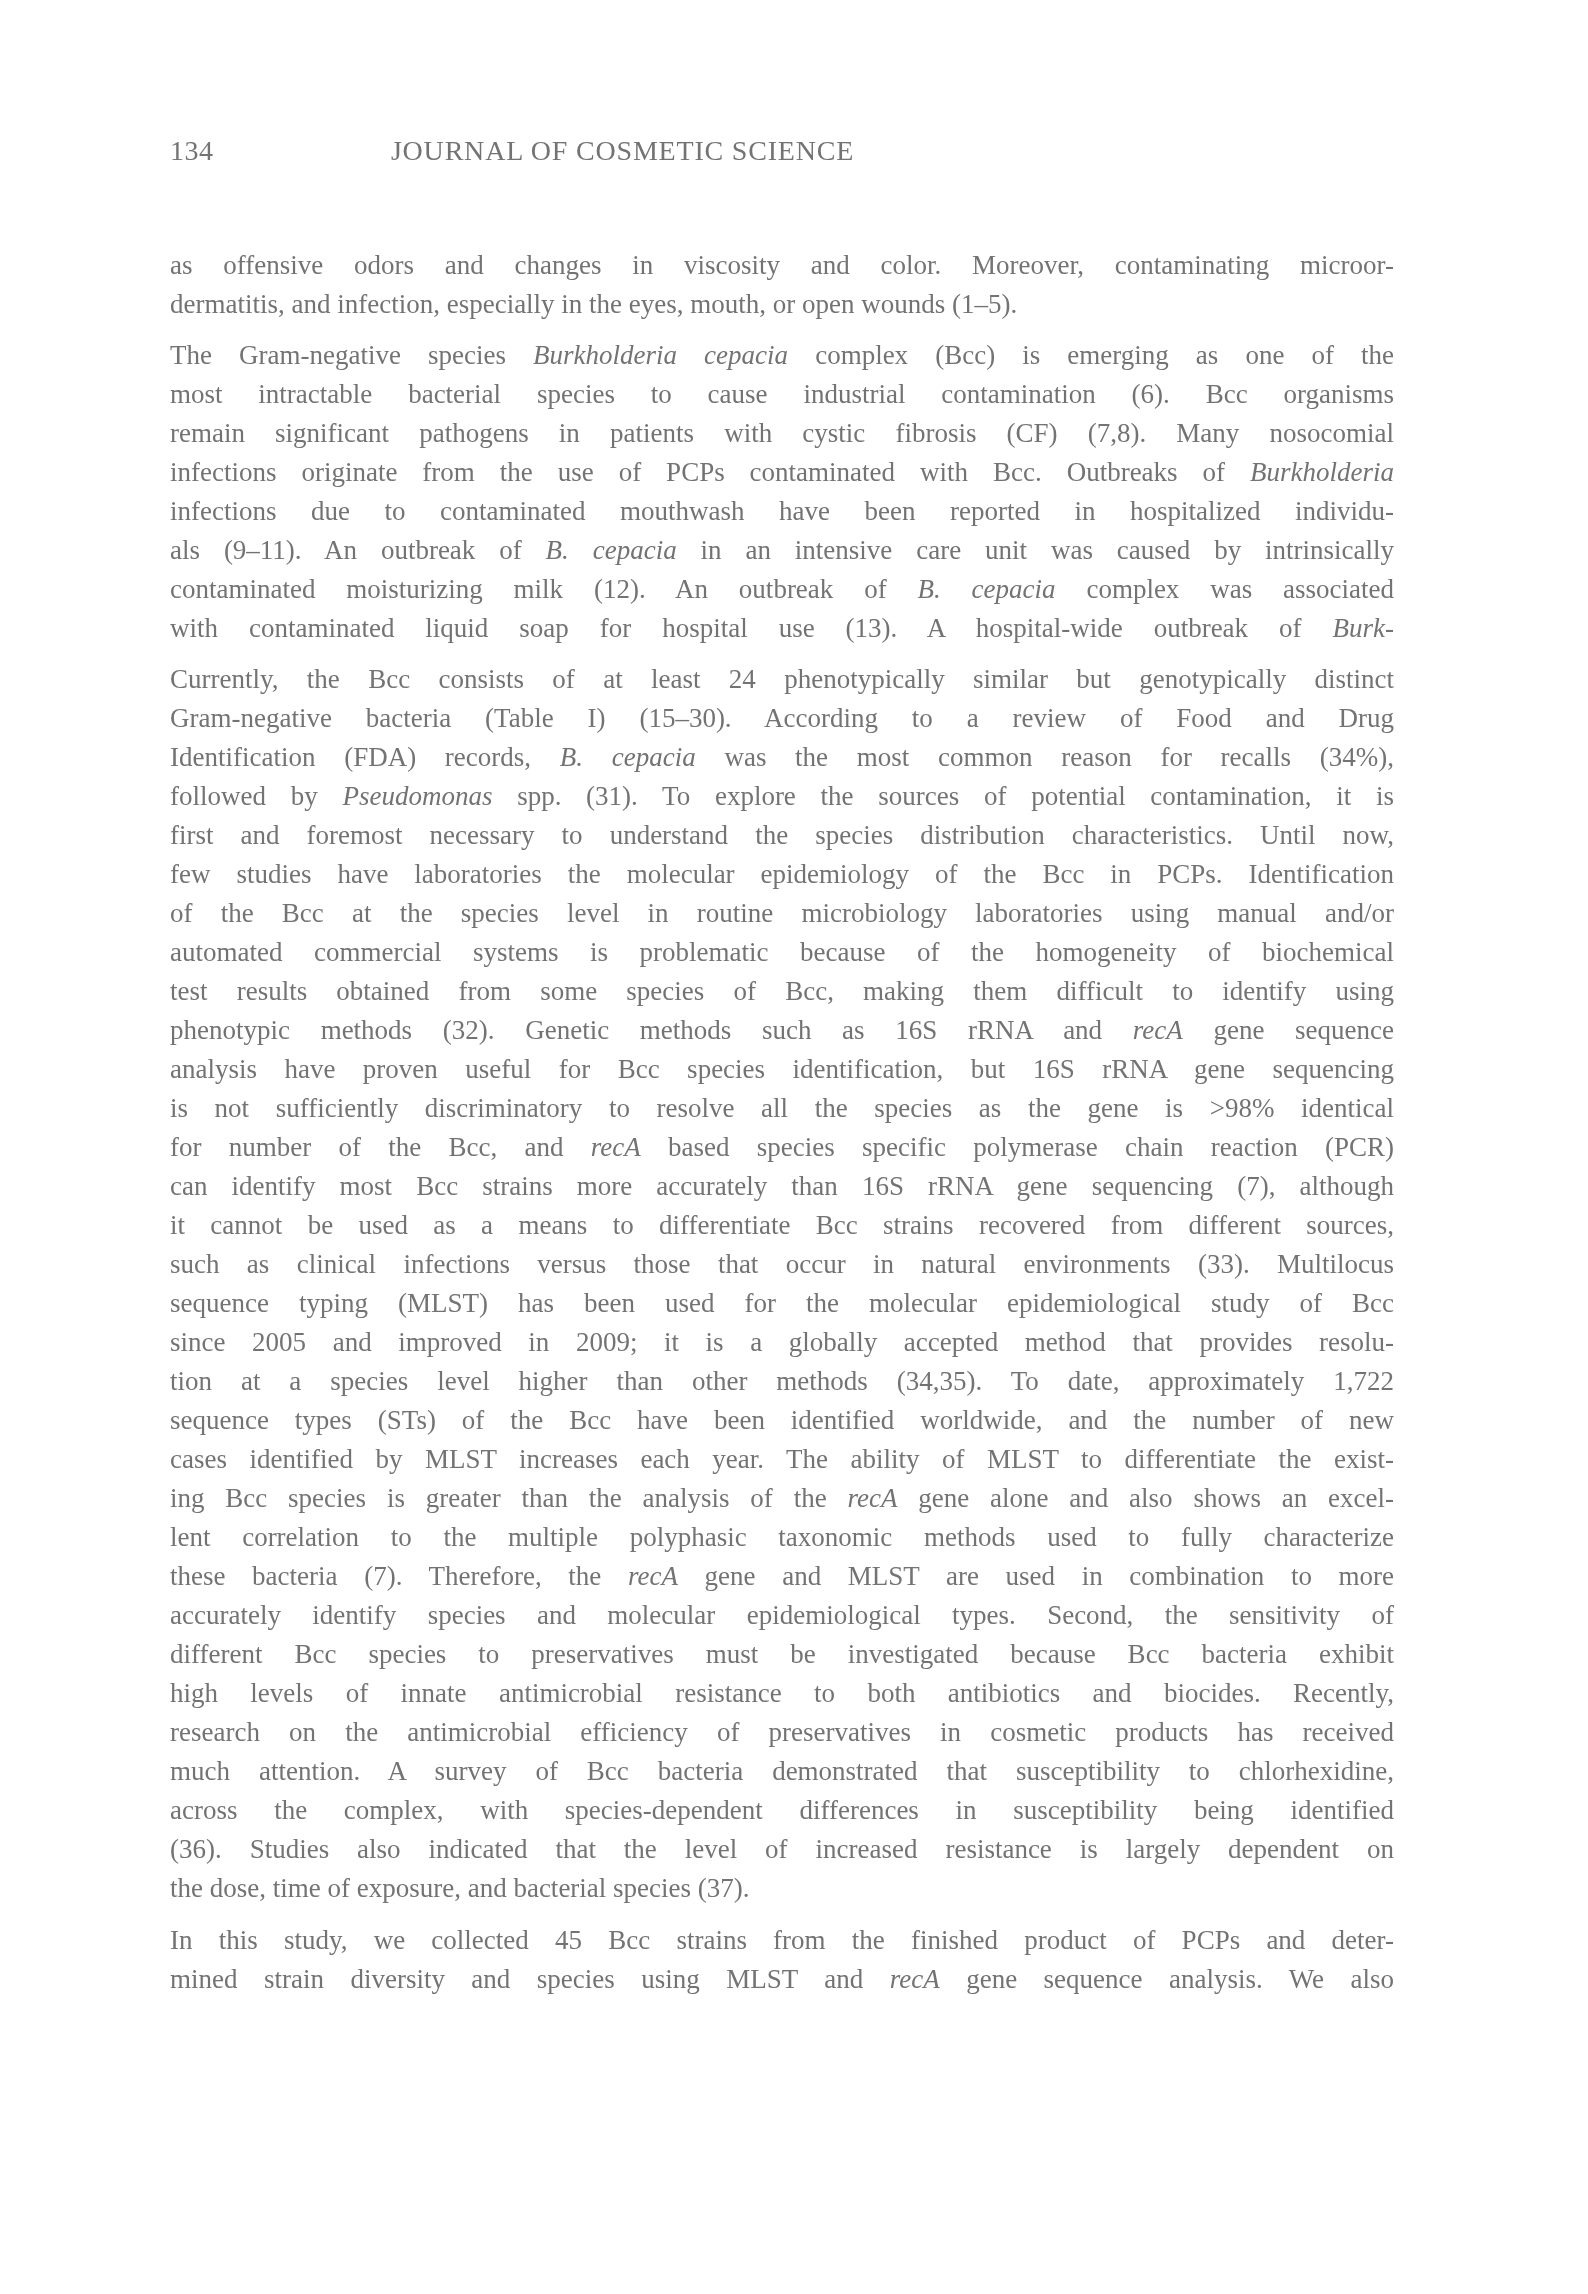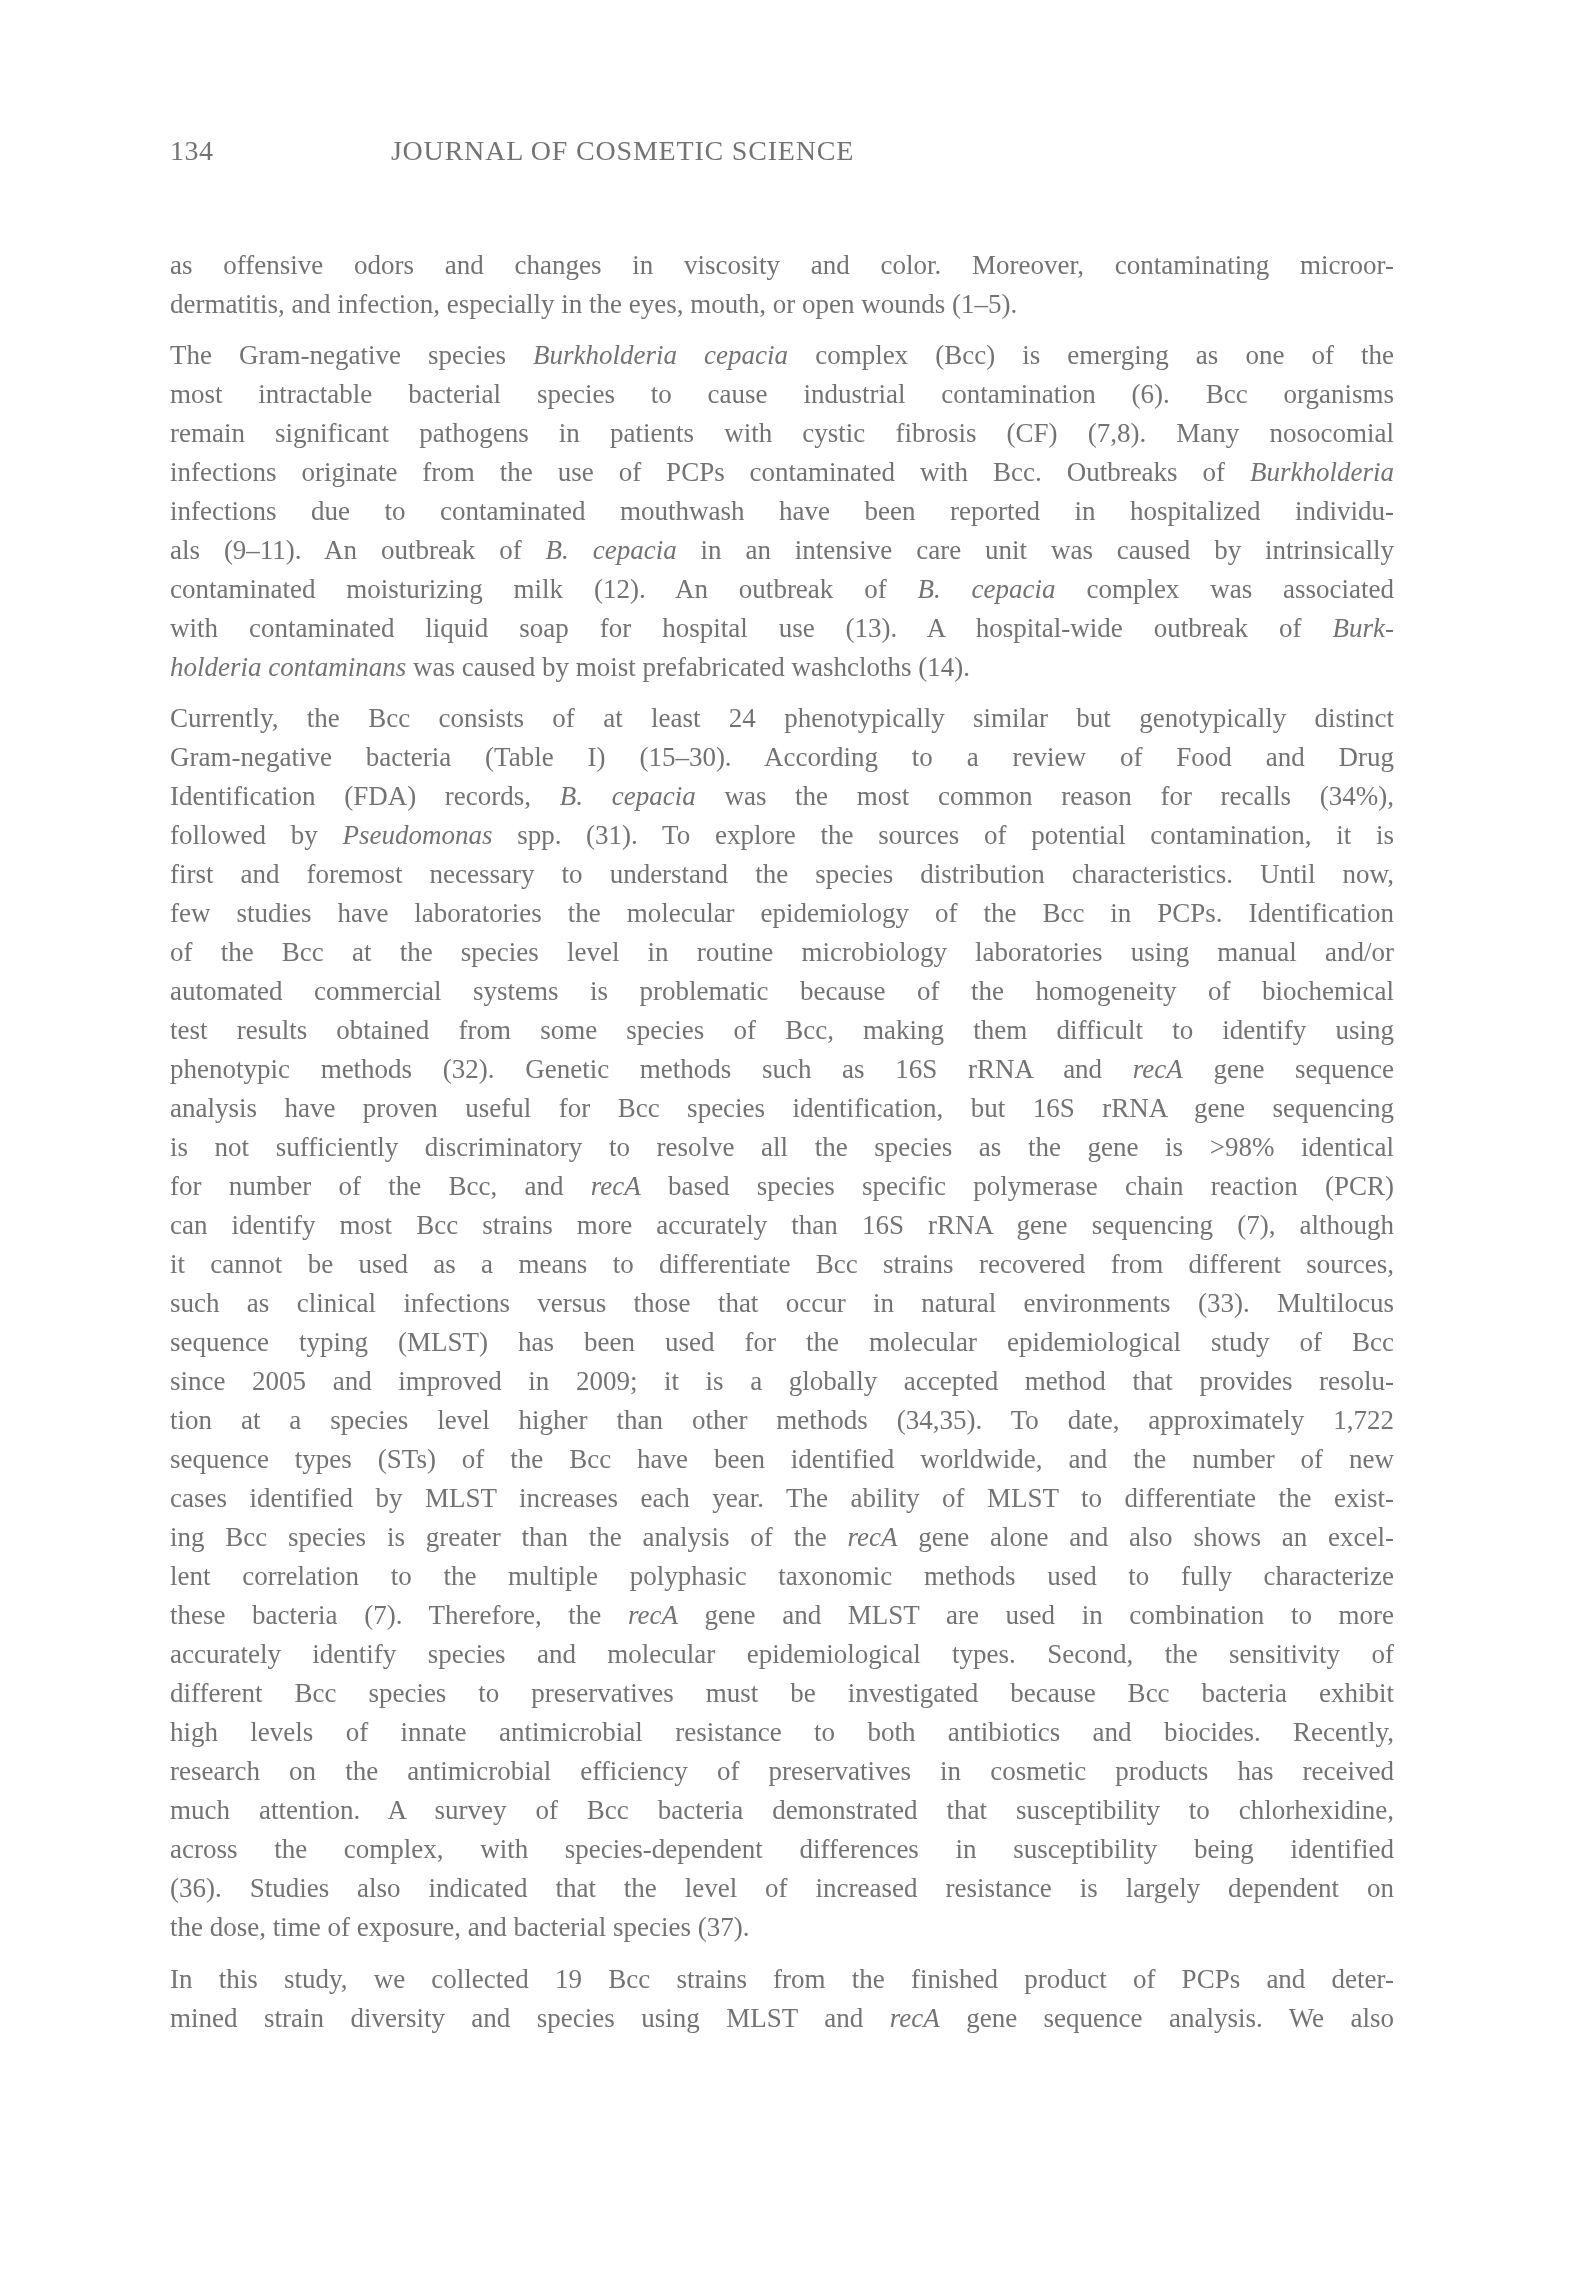--- a/index.html
+++ b/index.html
@@ -74,21 +74,20 @@
       </div>
       <div class="para">
         <div class="line"><span>The Gram-negative species </span><em>Burkholderia cepacia</em><span> complex (Bcc) is emerging as one of the</span></div>
         <div class="line"><span>most intractable bacterial species to cause industrial contamination (6). Bcc organisms</span></div>
         <div class="line"><span>remain significant pathogens in patients with cystic fibrosis (CF) (7,8). Many nosocomial</span></div>
         <div class="line"><span>infections originate from the use of PCPs contaminated with Bcc. Outbreaks of </span><em>Burkholderia</em></div>
         <div class="line"><span>infections due to contaminated mouthwash have been reported in hospitalized individu-</span></div>
         <div class="line"><span>als (9–11). An outbreak of </span><em>B. cepacia</em><span> in an intensive care unit was caused by intrinsically</span></div>
         <div class="line"><span>contaminated moisturizing milk (12). An outbreak of </span><em>B. cepacia</em><span> complex was associated</span></div>
         <div class="line"><span>with contaminated liquid soap for hospital use (13). A hospital-wide outbreak of </span><em>Burk-</em></div>
-        <div class="line para-end"><em>holderia contaminans</em><span> was caused by moist prefabricated washcloths (14).</span></div>
       </div>
       <div class="para">
         <div class="line"><span>Currently, the Bcc consists of at least 24 phenotypically similar but genotypically distinct</span></div>
         <div class="line"><span>Gram-negative bacteria (Table I) (15–30). According to a review of Food and Drug</span></div>
         <div class="line"><span>Identification (FDA) records, </span><em>B. cepacia</em><span> was the most common reason for recalls (34%),</span></div>
         <div class="line"><span>followed by </span><em>Pseudomonas</em><span> spp. (31). To explore the sources of potential contamination, it is</span></div>
         <div class="line"><span>first and foremost necessary to understand the species distribution characteristics. Until now,</span></div>
         <div class="line"><span>few studies have laboratories the molecular epidemiology of the Bcc in PCPs. Identification</span></div>
         <div class="line"><span>of the Bcc at the species level in routine microbiology laboratories using manual and/or</span></div>
         <div class="line"><span>automated commercial systems is problematic because of the homogeneity of biochemical</span></div>
@@ -111,18 +110,18 @@
         <div class="line"><span>accurately identify species and molecular epidemiological types. Second, the sensitivity of</span></div>
         <div class="line"><span>different Bcc species to preservatives must be investigated because Bcc bacteria exhibit</span></div>
         <div class="line"><span>high levels of innate antimicrobial resistance to both antibiotics and biocides. Recently,</span></div>
         <div class="line"><span>research on the antimicrobial efficiency of preservatives in cosmetic products has received</span></div>
         <div class="line"><span>much attention. A survey of Bcc bacteria demonstrated that susceptibility to chlorhexidine,</span></div>
         <div class="line"><span>across the complex, with species-dependent differences in susceptibility being identified</span></div>
         <div class="line"><span>(36). Studies also indicated that the level of increased resistance is largely dependent on</span></div>
         <div class="line para-end"><span>the dose, time of exposure, and bacterial species (37).</span></div>
       </div>
       <div class="para">
-        <div class="line"><span>In this study, we collected 19 Bcc strains from the finished product of PCPs and deter-</span></div>
+        <div class="line"><span>In this study, we collected 45 Bcc strains from the finished product of PCPs and deter-</span></div>
         <div class="line"><span>mined strain diversity and species using MLST and </span><em>recA</em><span> gene sequence analysis. We also</span></div>
       </div>
     </div>
 </div>
 
 
 </body></html>

